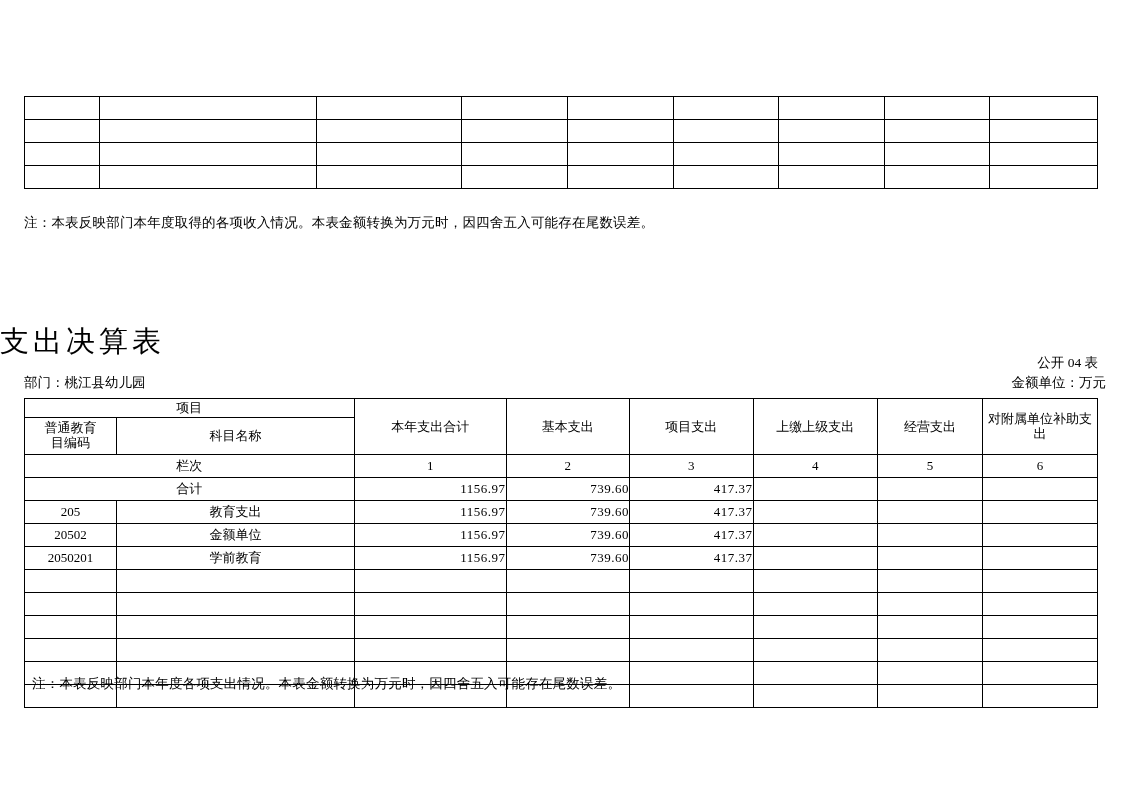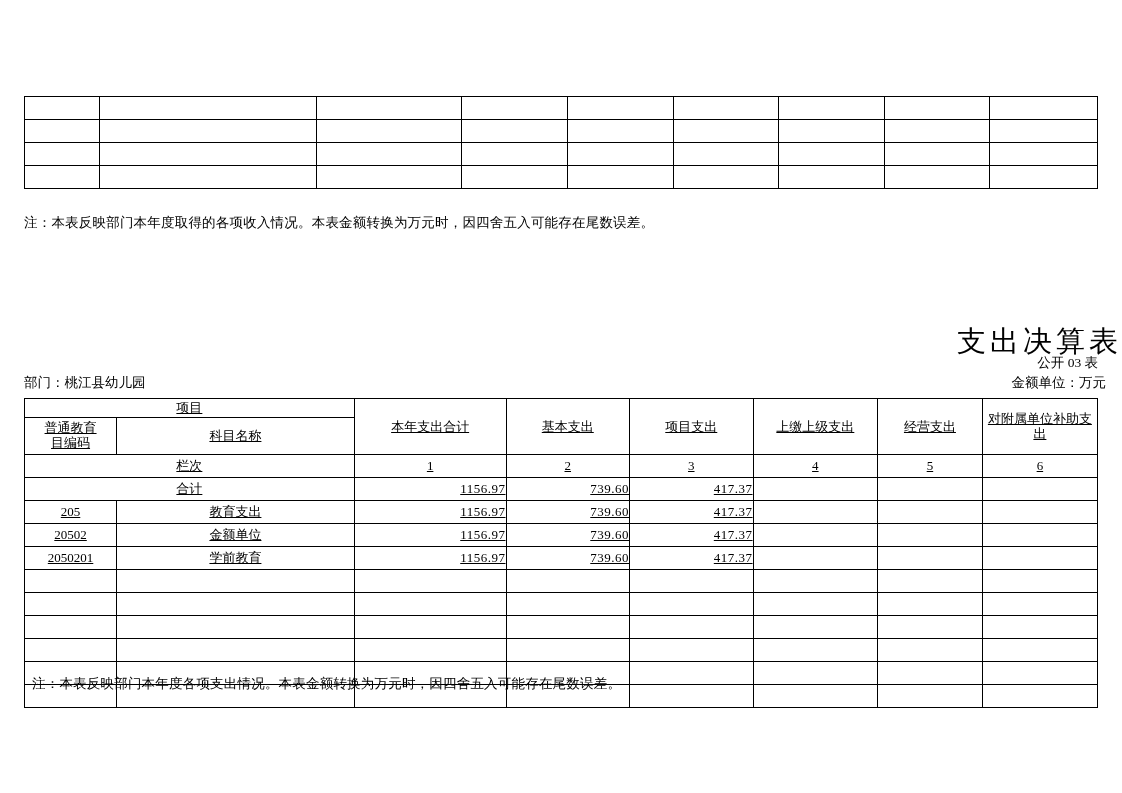--- a/index.html
+++ b/index.html
@@ -27,21 +27,20 @@
   .top-table-wrap {
     position: absolute;
     left: 24px;
     top: 64px;
     width: 1074px;
   }
   table.grid {
     border-collapse: collapse;
     table-layout: fixed;
     width: 100%;
-    text-decoration: underline;
   }
   table.grid td, table.grid th {
     border: 1px solid #000000;
     padding: 0;
     height: 22px;
     font-weight: normal;
     font-size: 13px;
     vertical-align: middle;
   }
   .top-table-wrap td { height: 23px; }
@@ -54,21 +53,21 @@
   }
   .note-top { left: 24px; top: 182px; }
   .note-bottom { left: 32px; top: 643px; }
 
   
   .doc-title {
     position: absolute;
     top: 290px;
     left: 0;
     width: 1122px;
-    text-align: right;
+    text-align: left;
     font-size: 29px;
     letter-spacing: 4px;
     font-family: "Liberation Serif", "DejaVu Serif", serif;
   }
 
   
   .hdr-left {
     position: absolute;
     left: 24px;
     top: 342px;
@@ -177,21 +176,21 @@
           <td></td>
         </tr>
       </tbody>
     </table>
   </div>
 
   <div class="note note-top">注：本表反映部门本年度取得的各项收入情况。本表金额转换为万元时，因四舍五入可能存在尾数误差。</div>
 
   <div class="doc-title">支出决算表</div>
 
-  <div class="hdr-right-1">公开 03 表</div>
+  <div class="hdr-right-1">公开 04 表</div>
   <div class="hdr-left">部门：桃江县幼儿园</div>
   <div class="hdr-right-2">金额单位：万元</div>
 
   <div class="main-table-wrap">
     <table class="grid">
       <colgroup>
         <col style="width:88px">
         <col style="width:227px">
         <col style="width:145px">
         <col style="width:118px">

